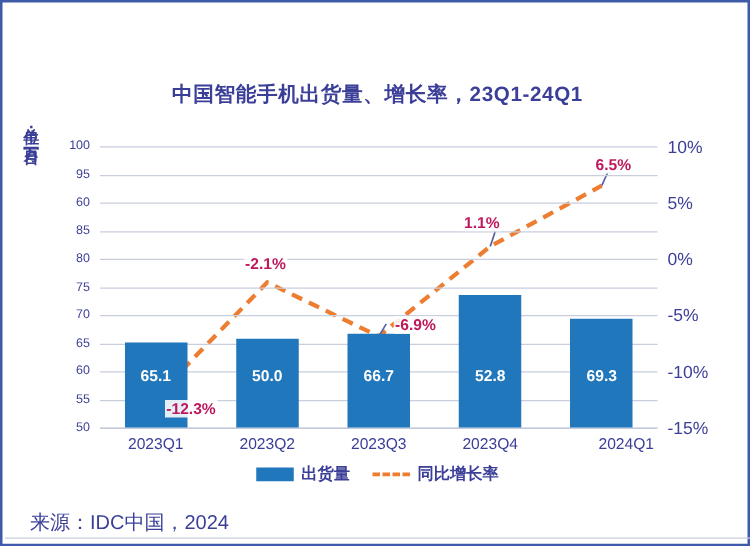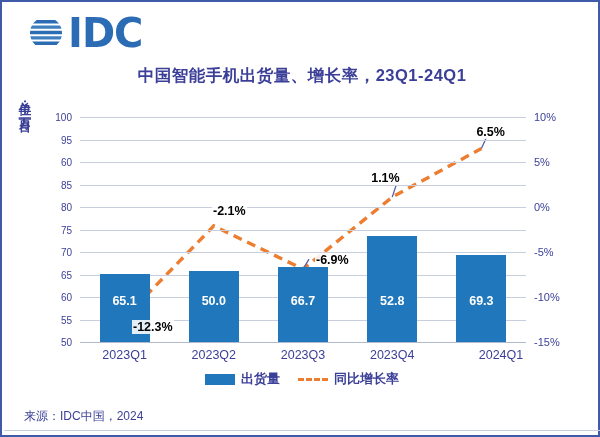--- a/index.html
+++ b/index.html
@@ -44,21 +44,21 @@
   .gridline.axisline{background:#b3b9cf;}
 
   
   .ylab{
     position:absolute;right:530px;width:44px;text-align:right;
     font-size:10px;color:#3b3f97;transform:translateY(-50%);
     white-space:nowrap;
   }
   .ylab2{
     position:absolute;left:532px;width:60px;text-align:left;
-    font-size:11px;color:#3b3f97;transform:translateY(-50%);
+    font-size:14px;color:#3b3f97;transform:translateY(-50%);
     white-space:nowrap;
   }
   #yaxis-title{
     position:absolute;left:14px;top:90px;
     font-size:12.5px;font-weight:bold;color:#3b3f97;
     writing-mode:vertical-rl;text-orientation:mixed;
     letter-spacing:1px;white-space:nowrap;
   }
   .xlab{
     position:absolute;top:246px;font-size:12.5px;color:#3b3f97;
@@ -71,71 +71,49 @@
   }
   .barval{
     position:absolute;font-size:12.5px;font-weight:bold;color:#ffffff;
     text-align:center;transform:translateX(-50%);white-space:nowrap;
   }
 
   
   #lineSvg{position:absolute;left:0;top:0;width:446px;height:225px;overflow:visible;}
 
   .lineval{
-    position:absolute;font-size:12.5px;font-weight:bold;color:#000000;
+    position:absolute;font-size:12.5px;font-weight:bold;color:#be185d;
     white-space:nowrap;background:rgba(255,255,255,.88);padding:0 1px;
   }
 
   
   #legend{
     position:absolute;left:0;top:368px;width:600px;
     display:flex;justify-content:center;align-items:center;gap:18px;
     font-size:13px;color:#3b3f97;
   }
   #legend .entry{display:flex;align-items:center;gap:6px;}
   #legend .swatch-bar{width:30px;height:11px;background:#2077bb;display:block;}
   #legend .swatch-line{width:30px;height:0;border-top:3px dashed #ed7d31;display:block;}
   #legend .lbl{font-weight:bold;}
 
   
   #source{
     position:absolute;left:22px;top:406px;
-    font-size:12px;color:#3b3f97;text-align:right;
+    font-size:16px;color:#3b3f97;text-align:right;
   }
   #sep{
     position:absolute;left:2px;top:428px;width:596px;height:1px;background:#c9cede;
   }
 </style>
 </head>
 <body>
 
 <div id="card">
 
-  <div id="logo">
-    <span class="globe">
-      <svg class="globe" viewBox="0 0 40 40" xmlns="http://www.w3.org/2000/svg" aria-hidden="true">
-        <defs>
-          <clipPath id="gclip">
-              <circle cx="20" cy="20" r="16"></circle>
-            </clipPath>
-        </defs>
-        <g clip-path="url(#gclip)">
-          <rect x="0" y="0" width="40" height="40" fill="#ffffff"></rect>
-          <path d="M-4 7 h48 v3.4 h-48 z" fill="#2b6cb5"></path>
-          <path d="M-4 12.4 h48 v3.4 h-48 z" fill="#3f7fc0"></path>
-          <path d="M-4 17.8 h48 v3.4 h-48 z" fill="#2b6cb5"></path>
-          <path d="M-4 23.2 h48 v3.4 h-48 z" fill="#3f7fc0"></path>
-          <path d="M-4 28.6 h48 v3.4 h-48 z" fill="#2b6cb5"></path>
-          <path d="M7 2 q-7 18 0 36 l-14 0 l0 -36 z" fill="#ffffff"></path>
-        </g>
-        <circle cx="20" cy="20" r="16" fill="none" stroke="#ffffff" stroke-width="0"></circle>
-      </svg>
-    </span>
-    <span class="wordmark">IDC</span>
-  </div>
 
   <div id="title">中国智能手机出货量、增长率，23Q1-24Q1</div>
 
   <div id="yaxis-title">单位：百万台</div>
 
   <div id="chart">
     <div id="plot">
       <svg id="lineSvg" viewBox="0 0 446 225">
           <polyline points="44.6,200.70000000000002 133.8,108.89999999999999 223,152.1 312.20000000000005,80.1 401.40000000000003,31.5" fill="none" stroke="#ed7d31" stroke-width="3.4" stroke-dasharray="9 6" stroke-linecap="butt"></polyline>
           <line x1="223" y1="152.1" x2="229" y2="142.1" stroke="#5560a8" stroke-width="1.3"></line>
@@ -157,21 +135,21 @@
         <div class="barval" style="left: 44.6px; top: 177px;">65.1</div>
         <div class="bar" style="left: 108.824px; top: 154.35px; width: 49.952px; height: 70.65px; background: rgb(32, 119, 187);"></div>
         <div class="barval" style="left: 133.8px; top: 177px;">50.0</div>
         <div class="bar" style="left: 198.024px; top: 149.85px; width: 49.952px; height: 75.15px; background: rgb(32, 119, 187);"></div>
         <div class="barval" style="left: 223px; top: 177px;">66.7</div>
         <div class="bar" style="left: 287.224px; top: 119.25px; width: 49.952px; height: 105.75px; background: rgb(32, 119, 187);"></div>
         <div class="barval" style="left: 312.2px; top: 177px;">52.8</div>
         <div class="bar" style="left: 376.424px; top: 138.15px; width: 49.952px; height: 86.85px; background: rgb(32, 119, 187);"></div>
         <div class="barval" style="left: 401.4px; top: 177px;">69.3</div>
         <div class="lineval" style="left: 52px; top: 202.7px;">-12.3%</div>
-        <div class="lineval" style="left: 132px; top: 86.9px;">-2.1%</div>
+        <div class="lineval" style="left: 115px; top: 86.9px;">-2.1%</div>
         <div class="lineval" style="left: 235px; top: 136.1px;">-6.9%</div>
         <div class="lineval" style="left: 290.2px; top: 54.1px;">1.1%</div>
         <div class="lineval" style="left: 395.4px; top: 7.5px;">6.5%</div>
       </div>
   <div class="ylab" style="top: 240px;">50</div>
       <div class="ylab" style="top: 217.5px;">55</div>
       <div class="ylab" style="top: 195px;">60</div>
       <div class="ylab" style="top: 172.5px;">65</div>
       <div class="ylab" style="top: 150px;">70</div>
       <div class="ylab" style="top: 127.5px;">75</div>

